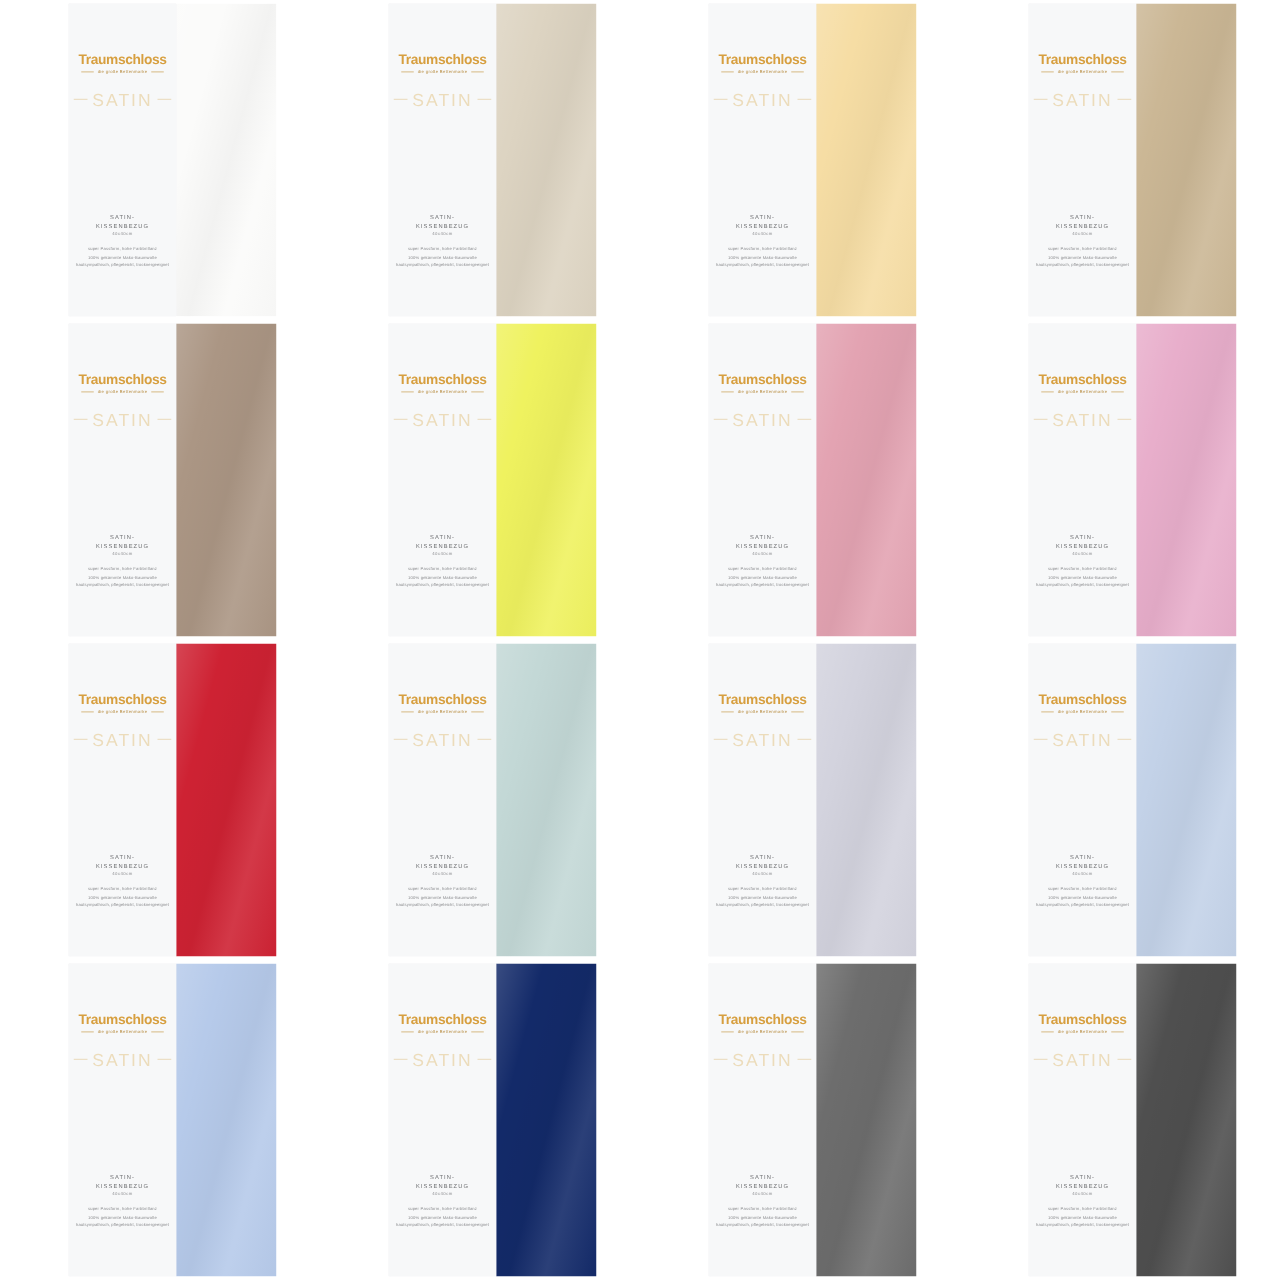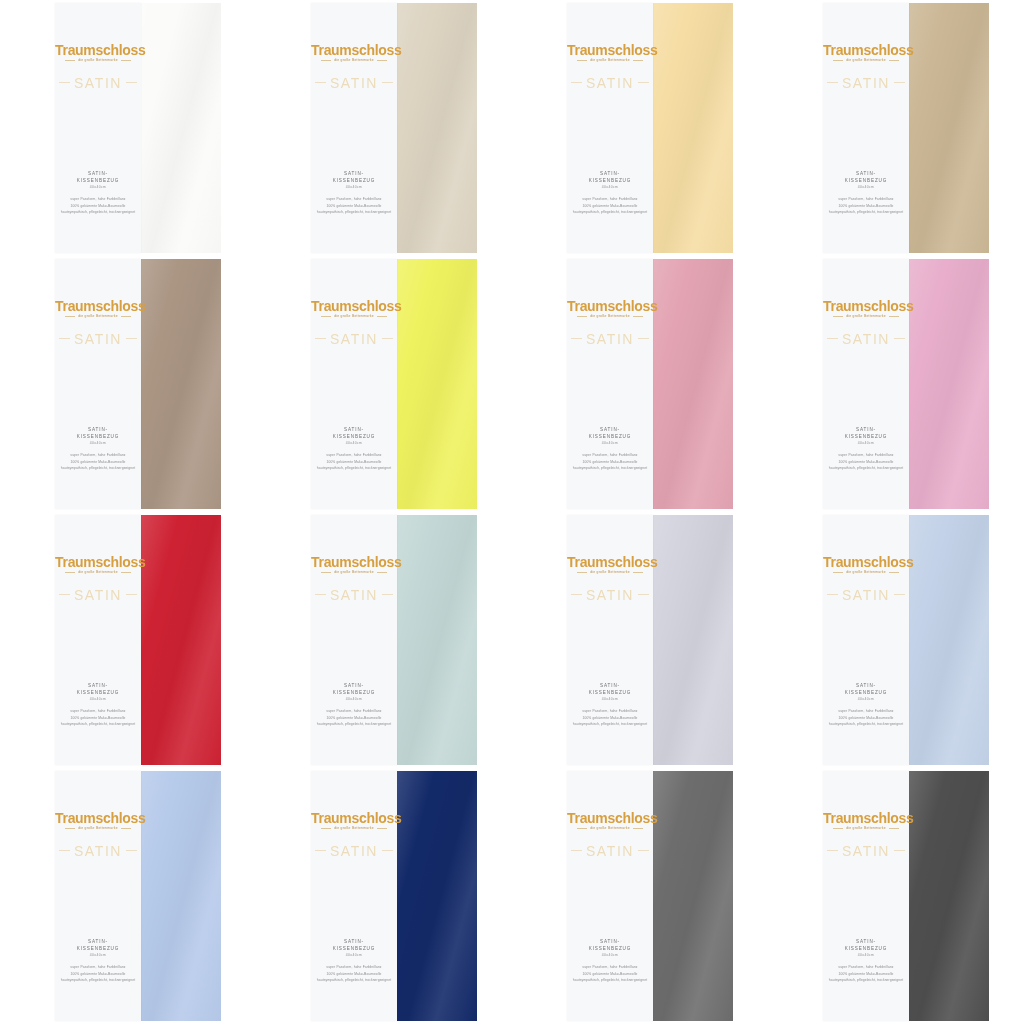--- a/index.html
+++ b/index.html
@@ -77,21 +77,21 @@
   }
 
   
   .brand-block {
     margin-top: 40px;
     width: 100%;
     text-align: center;
     line-height: 1;
   }
   .brand-name {
-    font-size: 14px;
+    font-size: 11px;
     font-weight: bold;
     letter-spacing: -0.3px;
     color: #d79f3f;
     white-space: nowrap;
   }
   .brand-tagline-row {
     display: flex;
     align-items: center;
     justify-content: center;
     gap: 3px;

